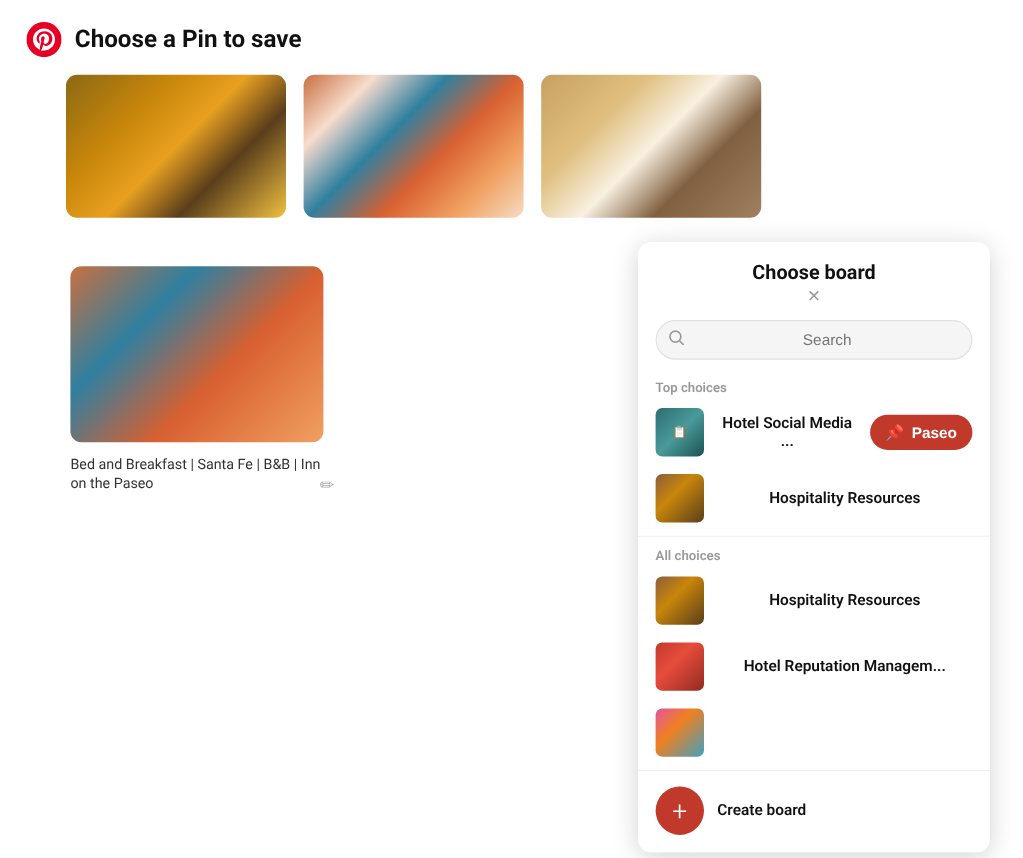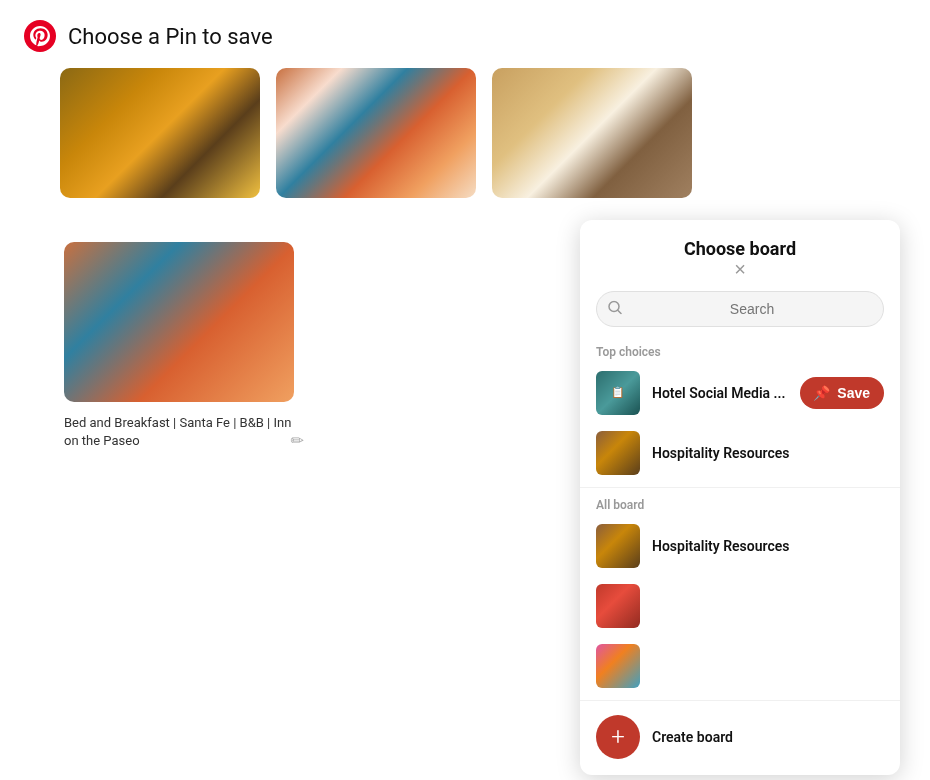--- a/index.html
+++ b/index.html
@@ -18,21 +18,21 @@
       padding: 20px 24px 16px;
     }
 
     .pinterest-logo {
       width: 32px;
       height: 32px;
     }
 
     .page-title {
       font-size: 22px;
-      font-weight: 400;
+      font-weight: 700;
       color: #111;
     }
 
     .images-grid {
       display: flex;
       gap: 16px;
       padding: 0 60px 24px;
     }
 
     .image-thumb {
@@ -209,20 +209,21 @@
 
     .board-thumb-last {
       background: linear-gradient(135deg, #e056a0 0%, #f08020 40%, #40a0c0 100%);
     }
 
     .board-name {
       font-size: 14px;
       font-weight: 600;
       color: #111;
       flex: 1;
+      text-align: center;
     }
 
     .save-btn {
       display: flex;
       align-items: center;
       gap: 6px;
       background: #c0392b;
       color: white;
       border: none;
       border-radius: 24px;
@@ -321,44 +322,45 @@
 
   <ul class="board-list">
 
     <li class="board-item board-item-row-first">
       <div class="board-thumb board-thumb-hotel-social">
         <span style="font-size:11px;font-weight:700;color:white;text-align:center;line-height:1.2;padding:2px;">📋</span>
       </div>
       <span class="board-name">Hotel Social Media ...</span>
       <button class="save-btn">
         <span class="pin-icon">📌</span>
-        <span>Save</span>
+        <span>Paseo</span>
       </button>
     </li>
 
 
     <li class="board-item">
       <div class="board-thumb board-thumb-hospitality1"></div>
       <span class="board-name">Hospitality Resources</span>
     </li>
   </ul>
 
   <div class="divider"></div>
 
-  <div class="section-label">All board</div>
+  <div class="section-label">All choices</div>
 
   <ul class="board-list">
 
     <li class="board-item">
       <div class="board-thumb board-thumb-hospitality2"></div>
       <span class="board-name">Hospitality Resources</span>
     </li>
 
     <li class="board-item">
       <div class="board-thumb board-thumb-hotel-rep"></div>
+      <span class="board-name">Hotel Reputation Managem...</span>
     </li>
 
     <li class="board-item">
       <div class="board-thumb board-thumb-last"></div>
       <span class="board-name"></span>
     </li>
   </ul>
 
   <div class="divider"></div>
 

